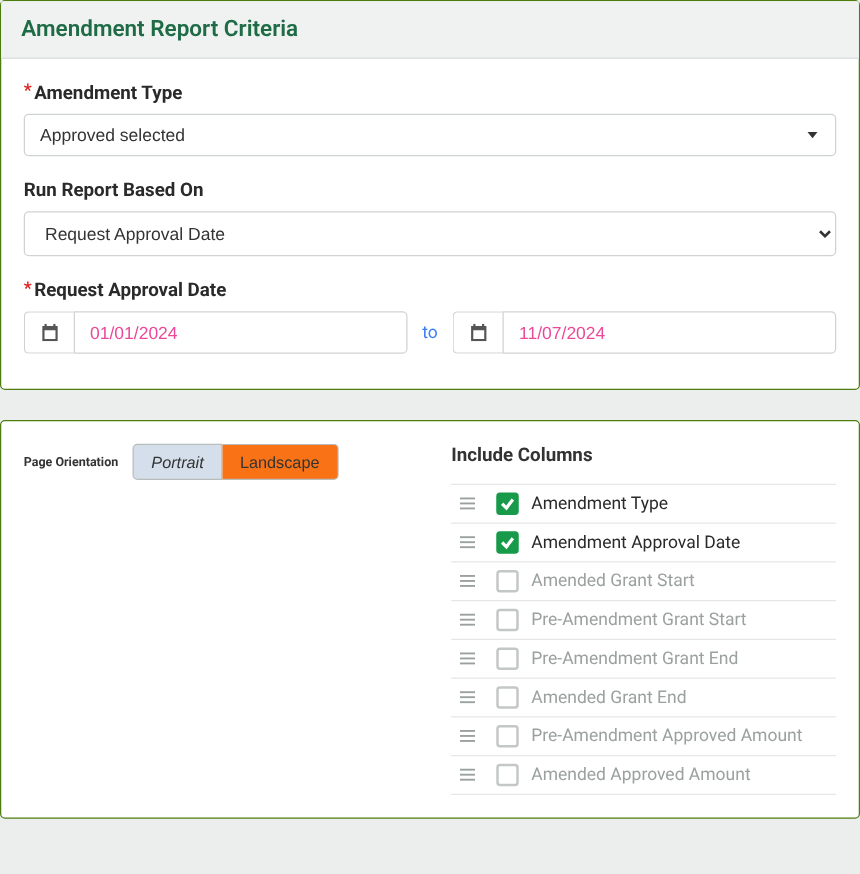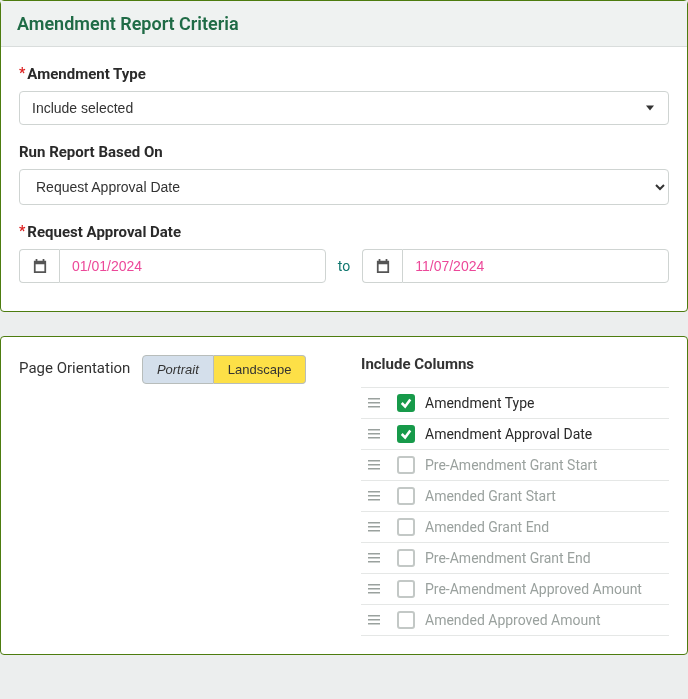--- a/index.html
+++ b/index.html
@@ -83,30 +83,30 @@
       background: #fff;
     }
     .date-input {
       flex: 1;
       border: 1px solid #cfd4d2;
       border-radius: 0 4px 4px 0;
       padding: 8px 12px;
       font-size: 14px;
       color: #ec4899;
     }
-    .to-label { font-size: 14px; color: #0f766e; }
+    .to-label { font-size: 14px; color: #3b82f6; }
     .calendar-icon { width: 14px; height: 14px; fill: #555; }
     .options-body { display: flex; padding: 18px; gap: 30px; }
     .left-col { flex: 0 0 48%; }
     .right-col { flex: 1; }
-    .inline-label { font-weight: 400; font-size: 15px; margin-right: 8px; margin-top: 32px; }
+    .inline-label { font-weight: 700; font-size: 10px; margin-right: 8px; margin-top: 32px; }
     .btn-group { display: inline-flex; vertical-align: middle; }
     .btn-group button {
       border: 1px solid #b8bdbb;
-      background: #fde047;
+      background: #f97316;
       padding: 6px 14px;
       font-size: 13px;
       cursor: pointer;
       color: #333;
     }
     .btn-group button:first-child { border-radius: 4px 0 0 4px; font-style: italic; }
     .btn-group button:last-child { border-radius: 0 4px 4px 0; border-left: none; }
     .btn-group button.active { background: #d4dfeb; }
     .columns-header { font-weight: 700; font-size: 15px; margin-bottom: 14px; }
     .col-list { border-top: 1px solid #e5e7e6; }
@@ -153,21 +153,21 @@
 
 <div class="panel">
   <div class="panel-header">Amendment Report Criteria</div>
   <div class="panel-body">
 
     <div class="form-group">
       <div>
         <span class="req">*</span><span class="label">Amendment Type</span>
       </div>
       <button class="dropdown-btn">
-        <span>Include selected</span>
+        <span>Approved selected</span>
       </button>
     </div>
 
     <div class="form-group">
       <div>
         <span class="label">Run Report Based On</span>
       </div>
       <select class="native-select">
         <option>Request Approval Date</option>
       </select>
@@ -247,54 +247,54 @@
           </div>
           <div class="col-item disabled">
             <div class="drag-handle">
               <svg class="drag-icon" viewBox="0 0 12 12">
                 <rect x="0" y="1" width="12" height="1.5"></rect>
                 <rect x="0" y="5" width="12" height="1.5"></rect>
                 <rect x="0" y="9" width="12" height="1.5"></rect>
               </svg>
             </div>
             <div class="checkbox"></div>
+            <span class="col-label">Amended Grant Start</span>
+          </div>
+          <div class="col-item disabled">
+            <div class="drag-handle">
+              <svg class="drag-icon" viewBox="0 0 12 12">
+                <rect x="0" y="1" width="12" height="1.5"></rect>
+                <rect x="0" y="5" width="12" height="1.5"></rect>
+                <rect x="0" y="9" width="12" height="1.5"></rect>
+              </svg>
+            </div>
+            <div class="checkbox"></div>
             <span class="col-label">Pre-Amendment Grant Start</span>
           </div>
           <div class="col-item disabled">
             <div class="drag-handle">
               <svg class="drag-icon" viewBox="0 0 12 12">
                 <rect x="0" y="1" width="12" height="1.5"></rect>
                 <rect x="0" y="5" width="12" height="1.5"></rect>
                 <rect x="0" y="9" width="12" height="1.5"></rect>
               </svg>
             </div>
             <div class="checkbox"></div>
-            <span class="col-label">Amended Grant Start</span>
+            <span class="col-label">Pre-Amendment Grant End</span>
           </div>
           <div class="col-item disabled">
             <div class="drag-handle">
               <svg class="drag-icon" viewBox="0 0 12 12">
                 <rect x="0" y="1" width="12" height="1.5"></rect>
                 <rect x="0" y="5" width="12" height="1.5"></rect>
                 <rect x="0" y="9" width="12" height="1.5"></rect>
               </svg>
             </div>
             <div class="checkbox"></div>
             <span class="col-label">Amended Grant End</span>
-          </div>
-          <div class="col-item disabled">
-            <div class="drag-handle">
-              <svg class="drag-icon" viewBox="0 0 12 12">
-                <rect x="0" y="1" width="12" height="1.5"></rect>
-                <rect x="0" y="5" width="12" height="1.5"></rect>
-                <rect x="0" y="9" width="12" height="1.5"></rect>
-              </svg>
-            </div>
-            <div class="checkbox"></div>
-            <span class="col-label">Pre-Amendment Grant End</span>
           </div>
           <div class="col-item disabled">
             <div class="drag-handle">
               <svg class="drag-icon" viewBox="0 0 12 12">
                 <rect x="0" y="1" width="12" height="1.5"></rect>
                 <rect x="0" y="5" width="12" height="1.5"></rect>
                 <rect x="0" y="9" width="12" height="1.5"></rect>
               </svg>
             </div>
             <div class="checkbox"></div>

